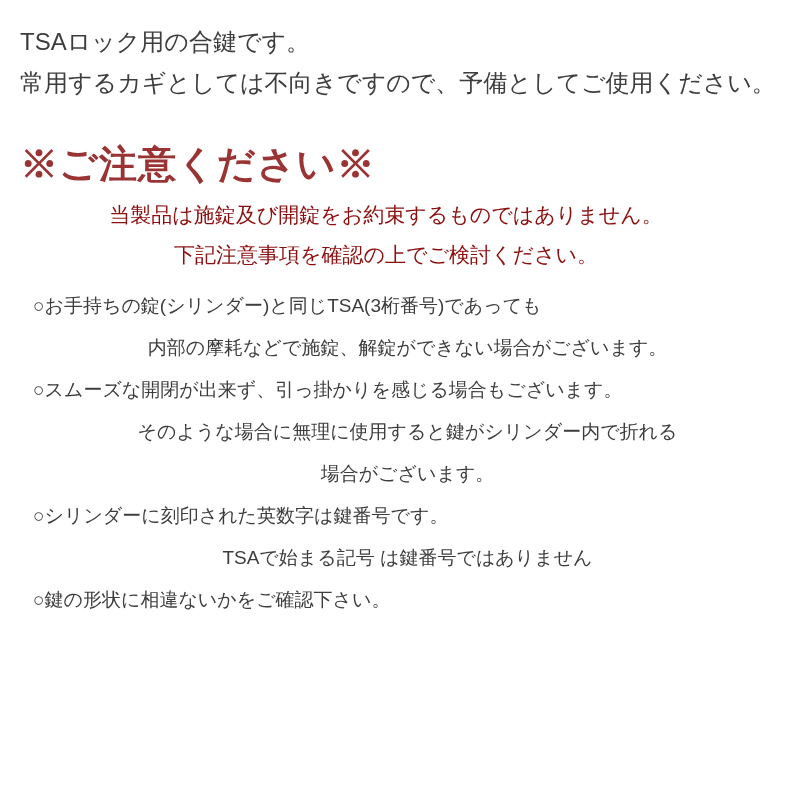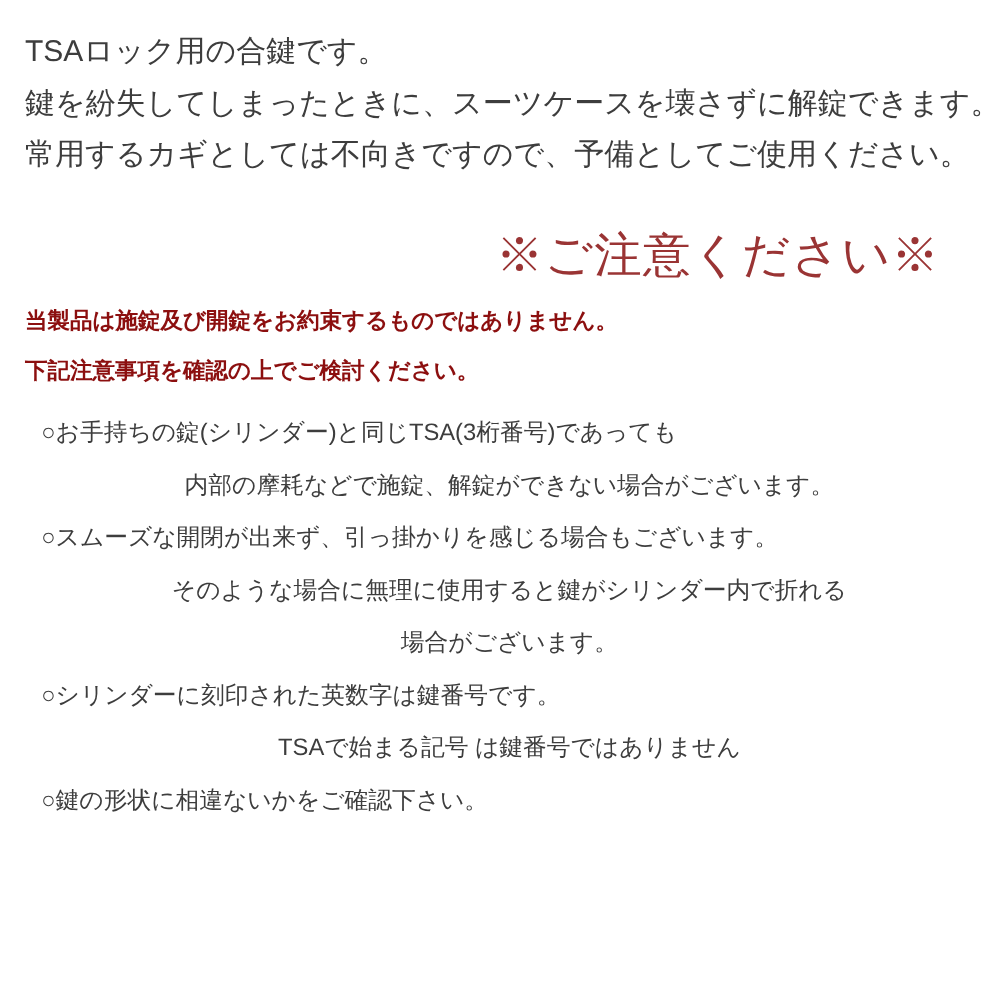--- a/index.html
+++ b/index.html
@@ -26,33 +26,33 @@
     font-size: 24px;
     line-height: 41px;
     color: var(--body-text, #3d3d3d);
     white-space: nowrap;
   }
   .spec-line .bullet {
     font-size: 22px;
   }
   .notice-title {
     margin-top: 38px;
-    text-align: right;
+    text-align: left;
     font-size: 38px;
     line-height: 47px;
-    font-weight: 400;
+    font-weight: 700;
     letter-spacing: 1px;
     color: var(--title-red, #9a3434);
     white-space: nowrap;
   }
   .warnings {
     margin-top: 7px;
-    text-align: left;
-    font-weight: 700;
-    font-size: 18px;
+    text-align: center;
+    font-weight: 400;
+    font-size: 21px;
     line-height: 40px;
     color: var(--warning-red, #8c0f0f);
   }
   .warning-line {
     white-space: nowrap;
   }
   .cautions {
     margin-top: 10px;
     padding-left: 13px;
     font-size: 19px;
@@ -67,21 +67,20 @@
     text-align: center;
   }
 </style>
 </head>
 <body>
 
 <div class="page">
 
   <div>
     <div class="intro-line">TSAロック用の合鍵です。</div>
-    <div class="intro-line">鍵を紛失してしまったときに、スーツケースを壊さずに解錠できます。</div>
     <div class="intro-line">常用するカギとしては不向きですので、予備としてご使用ください。</div>
   </div>
 
 
   <div class="notice-title">※ご注意ください※</div>
 
   <div class="warnings">
     <div class="warning-line">当製品は施錠及び開錠をお約束するものではありません。</div>
     <div class="warning-line">下記注意事項を確認の上でご検討ください。</div>
   </div>

